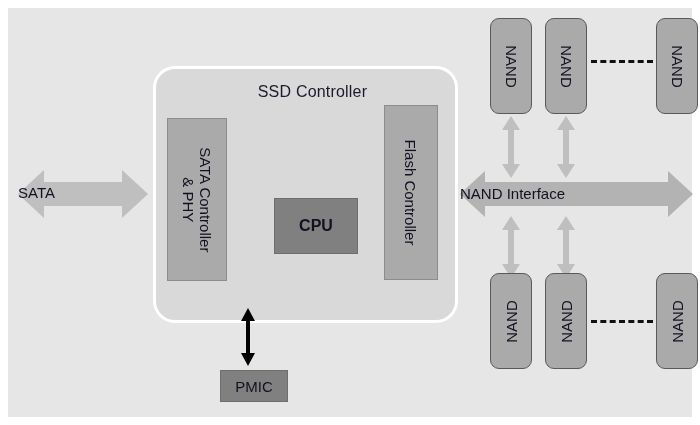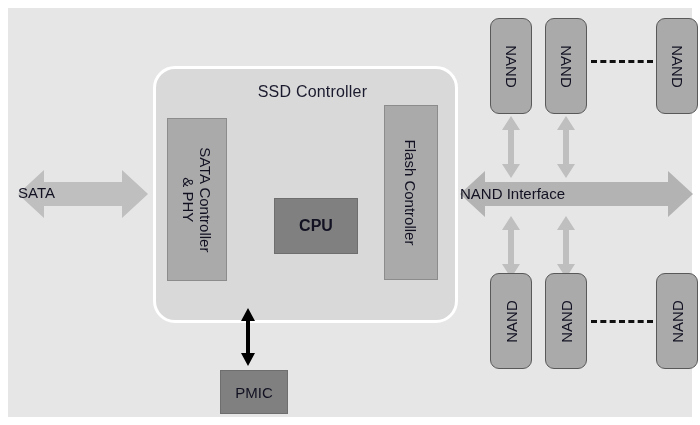--- a/index.html
+++ b/index.html
@@ -101,21 +101,21 @@
     border: 1px solid #6e6e6e;
     font-size: 16px;
     font-weight: bold;
     margin-top: 40px;
   }
 
   .pmic {
     left: 212px;
     top: 362px;
     width: 68px;
-    height: 44px;
+    height: 32px;
     background: #808080;
     border: 1px solid #6e6e6e;
     font-size: 15px;
   }
 
   
   .nand {
     position: absolute;
     width: 42px;
     height: 96px;

